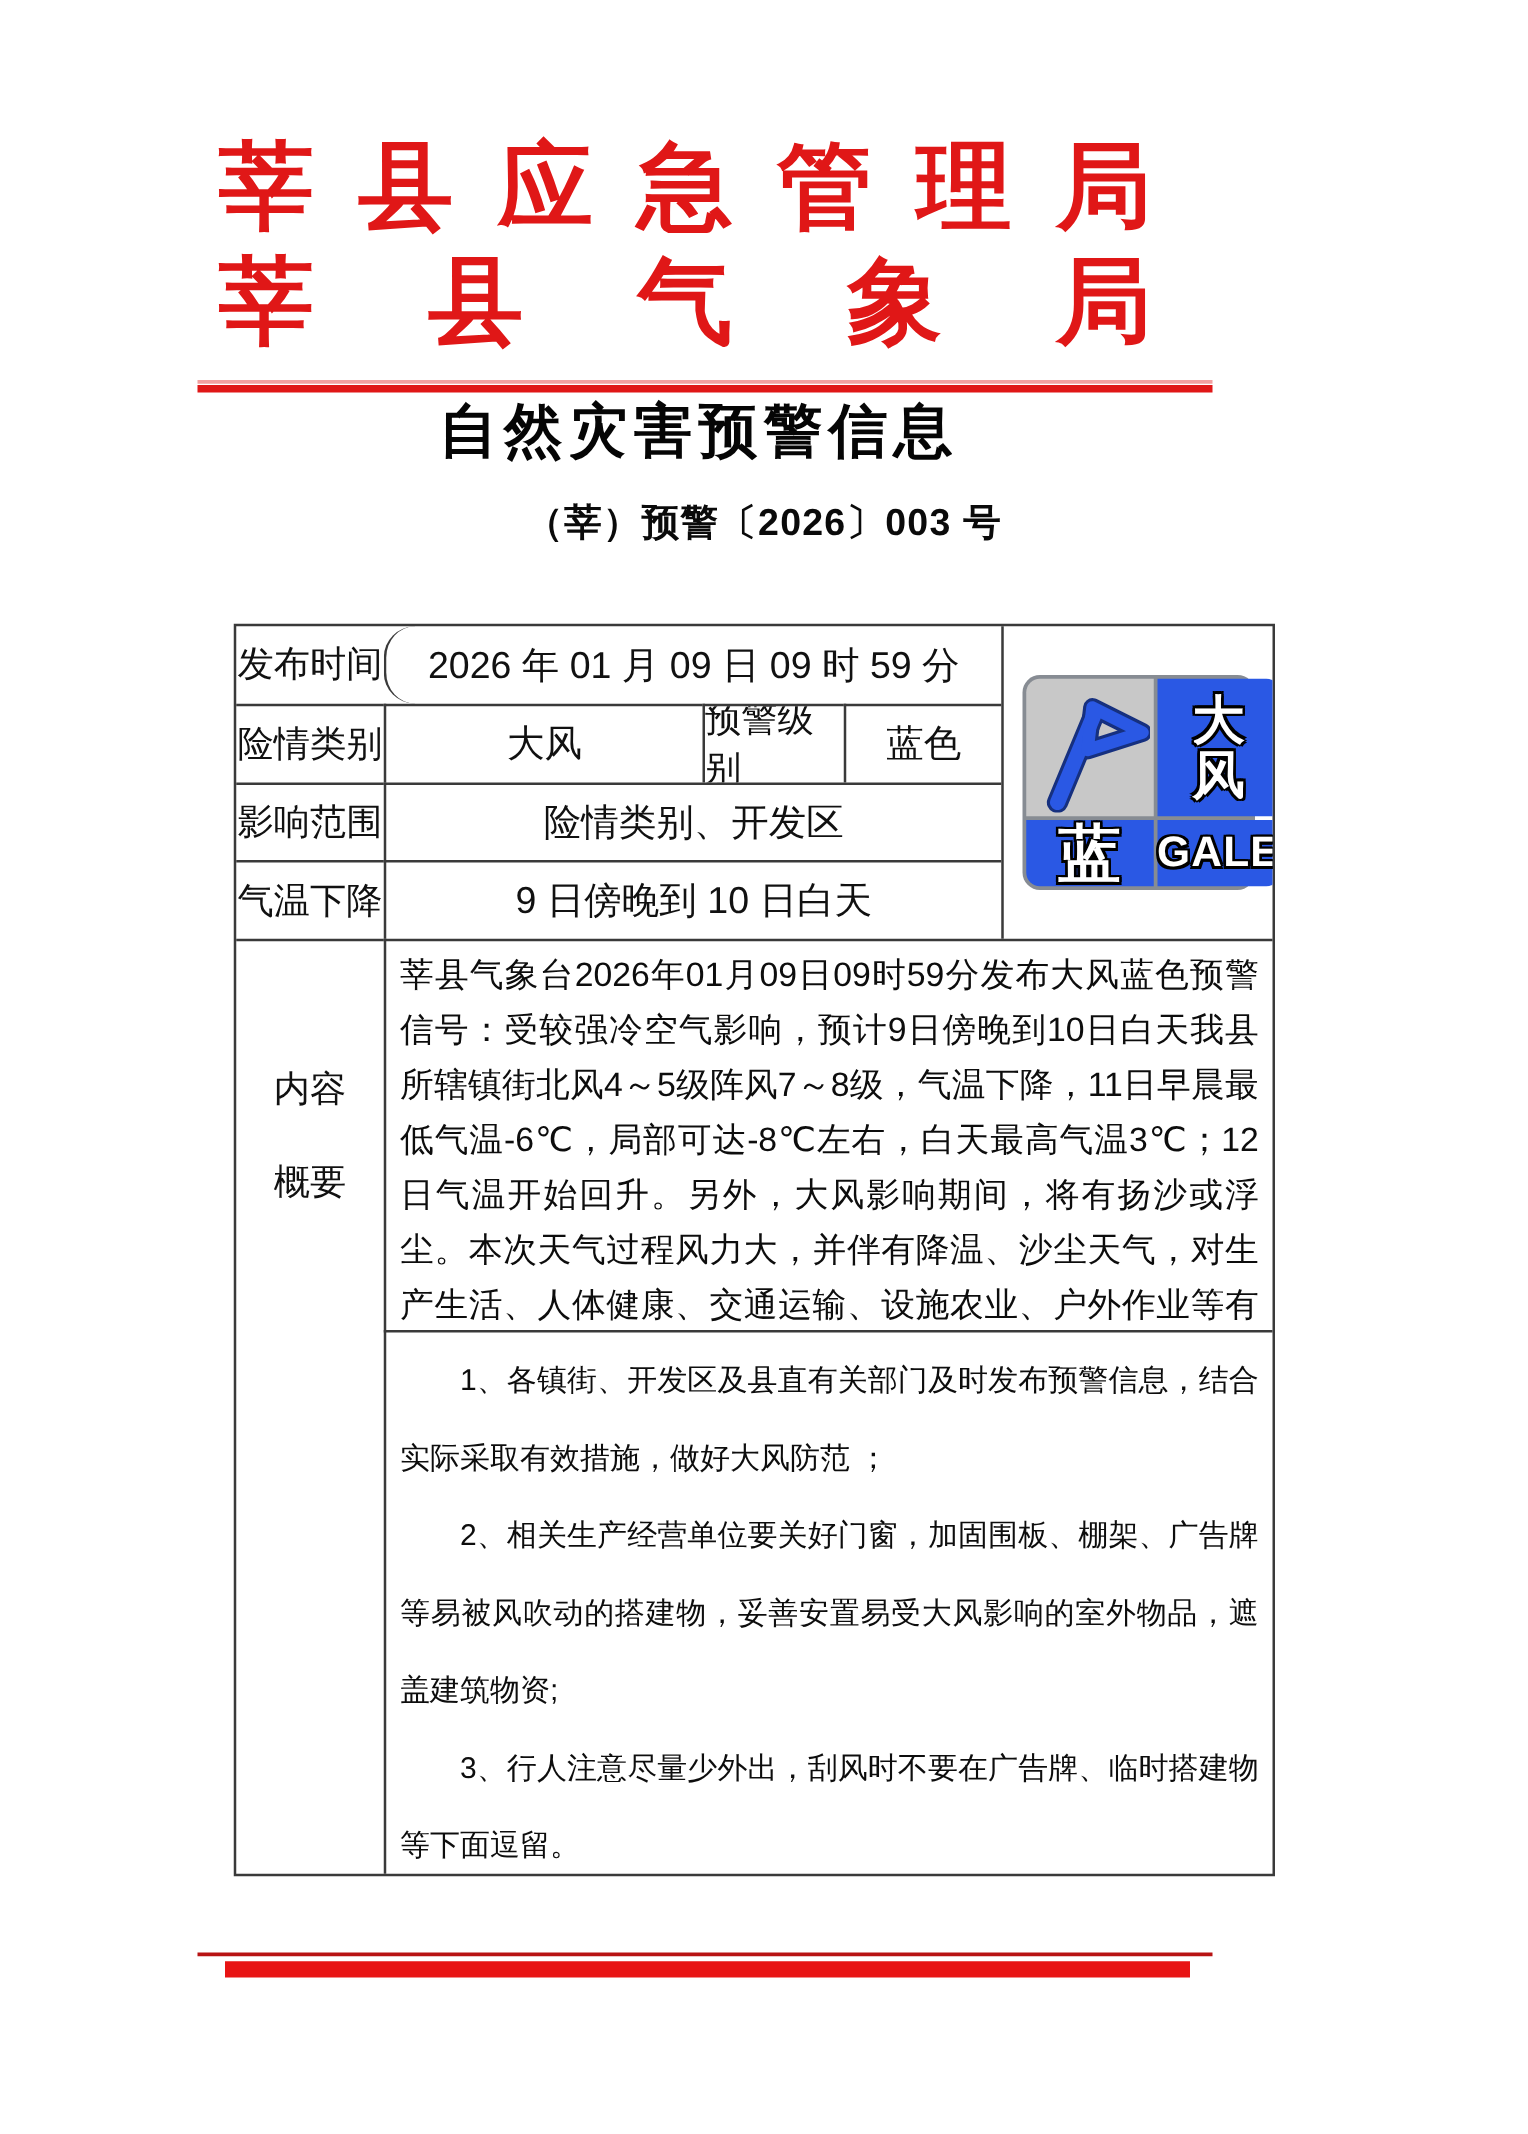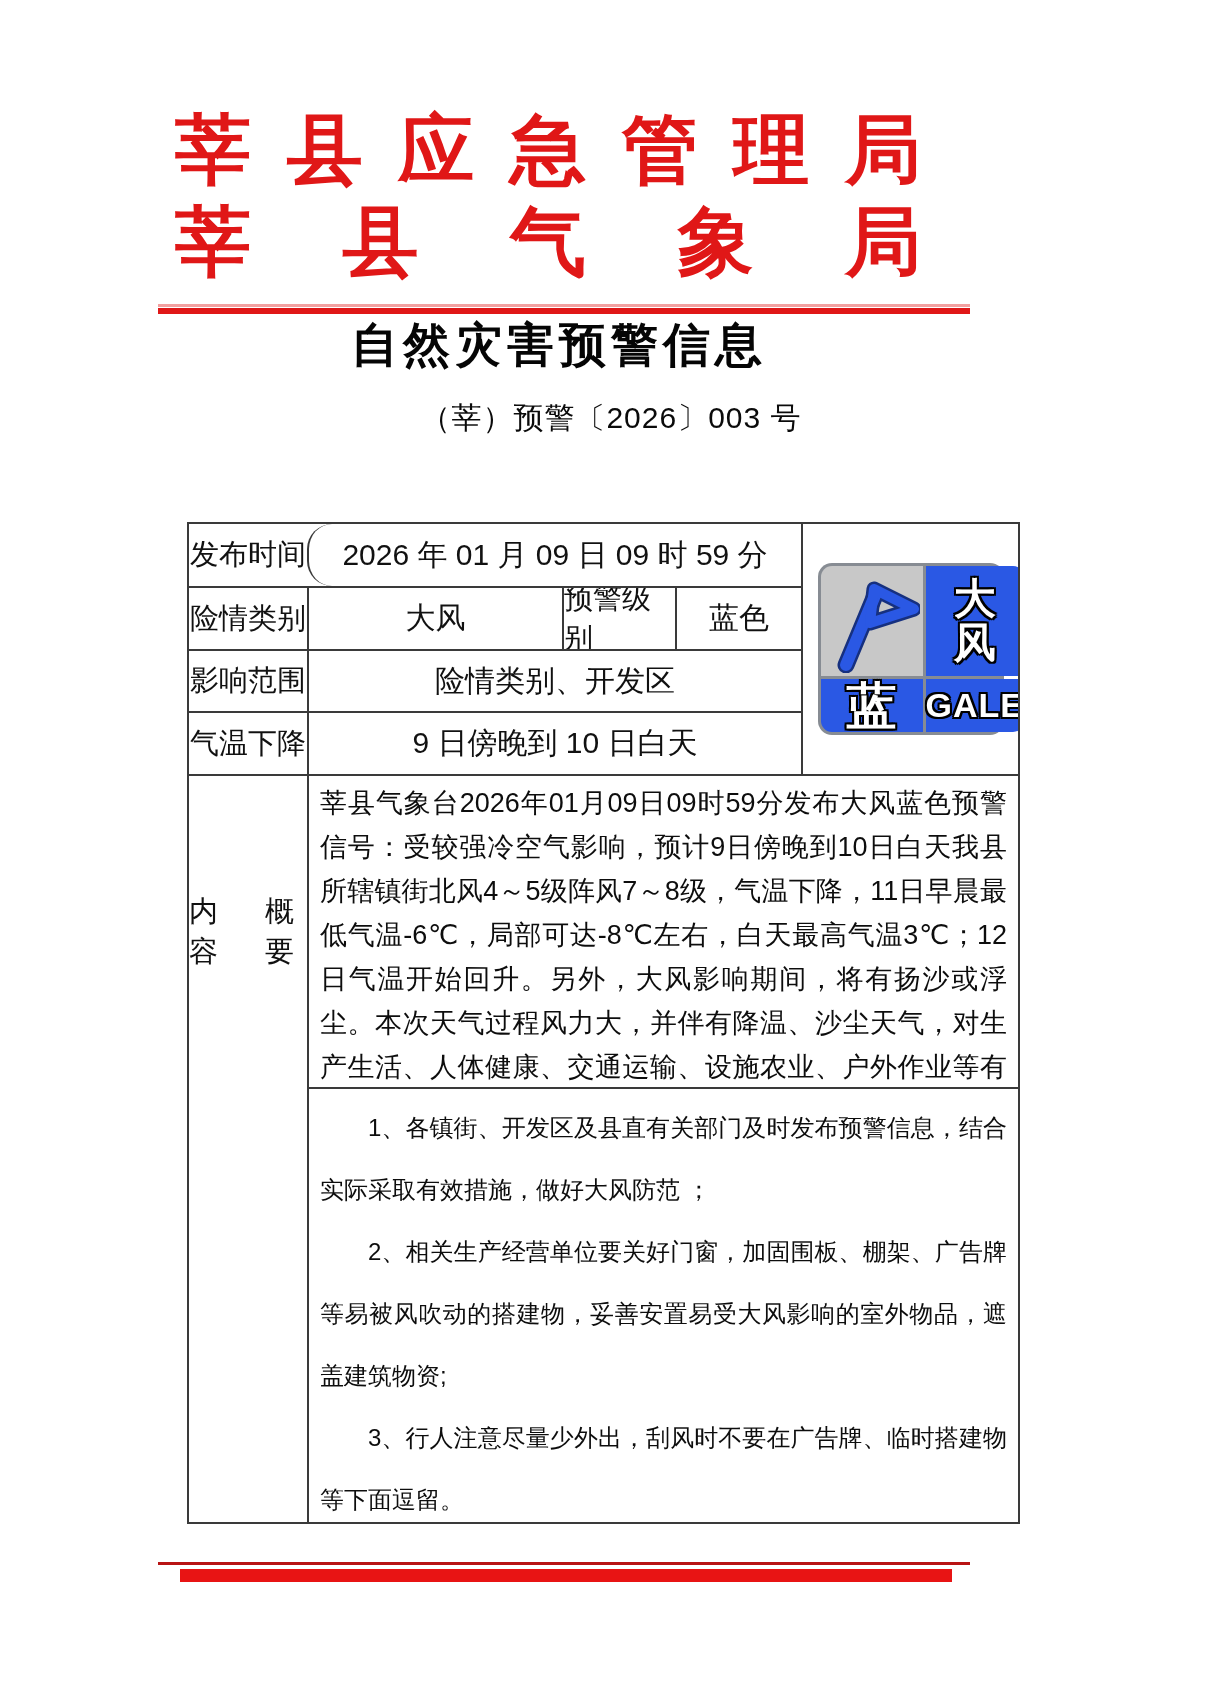--- a/index.html
+++ b/index.html
@@ -25,42 +25,42 @@
   .red-rule .thick{height:6px;background:#e01717;margin-top:1px;}
   
   .doc-title{
     position:absolute;left:0;top:314px;width:1118px;
     text-align:center;
     font-size:47px;font-weight:900;letter-spacing:5px;color:#050505;
   }
   .doc-number{
     position:absolute;left:0;top:398px;width:1222px;
     text-align:center;
-    font-size:30px;font-weight:400;color:#0a0a0a;letter-spacing:1px;
+    font-size:30px;font-weight:700;color:#0a0a0a;letter-spacing:1px;
   }
   
   .doc-table{
-    position:absolute;left:187px;top:522px;width:833px;
+    position:absolute;left:187px;top:499px;width:833px;
     border:2px solid #3a3a3a;
     display:grid;
     grid-template-columns:118px 255px 113px 126px 1fr;
     grid-template-rows:62px 63px 62px 63px 313px 435px;
     box-sizing:border-box;
     background:#ffffff;
   }
   .cell{
     box-sizing:border-box;
     display:flex;align-items:center;justify-content:center;
     font-size:30px;color:#111;
     overflow:hidden;
   }
   .cell.bl{border-left:2px solid #3a3a3a;}
   .cell.bt{border-top:2px solid #3a3a3a;}
   .cell.lab{font-size:29px;}
-  .cell.stack{flex-direction:row;gap:34px;}
+  .cell.stack{flex-direction:column;gap:34px;}
   .cell.txt{
     align-items:flex-start;justify-content:flex-start;
     text-align:justify;
     padding:5px 11px;
   }
   .summary-text{
     font-size:27px;line-height:44px;color:#0d0d0d;text-align:justify;
   }
   .prec-wrap{padding-top:3px;}
   .prec-item{

